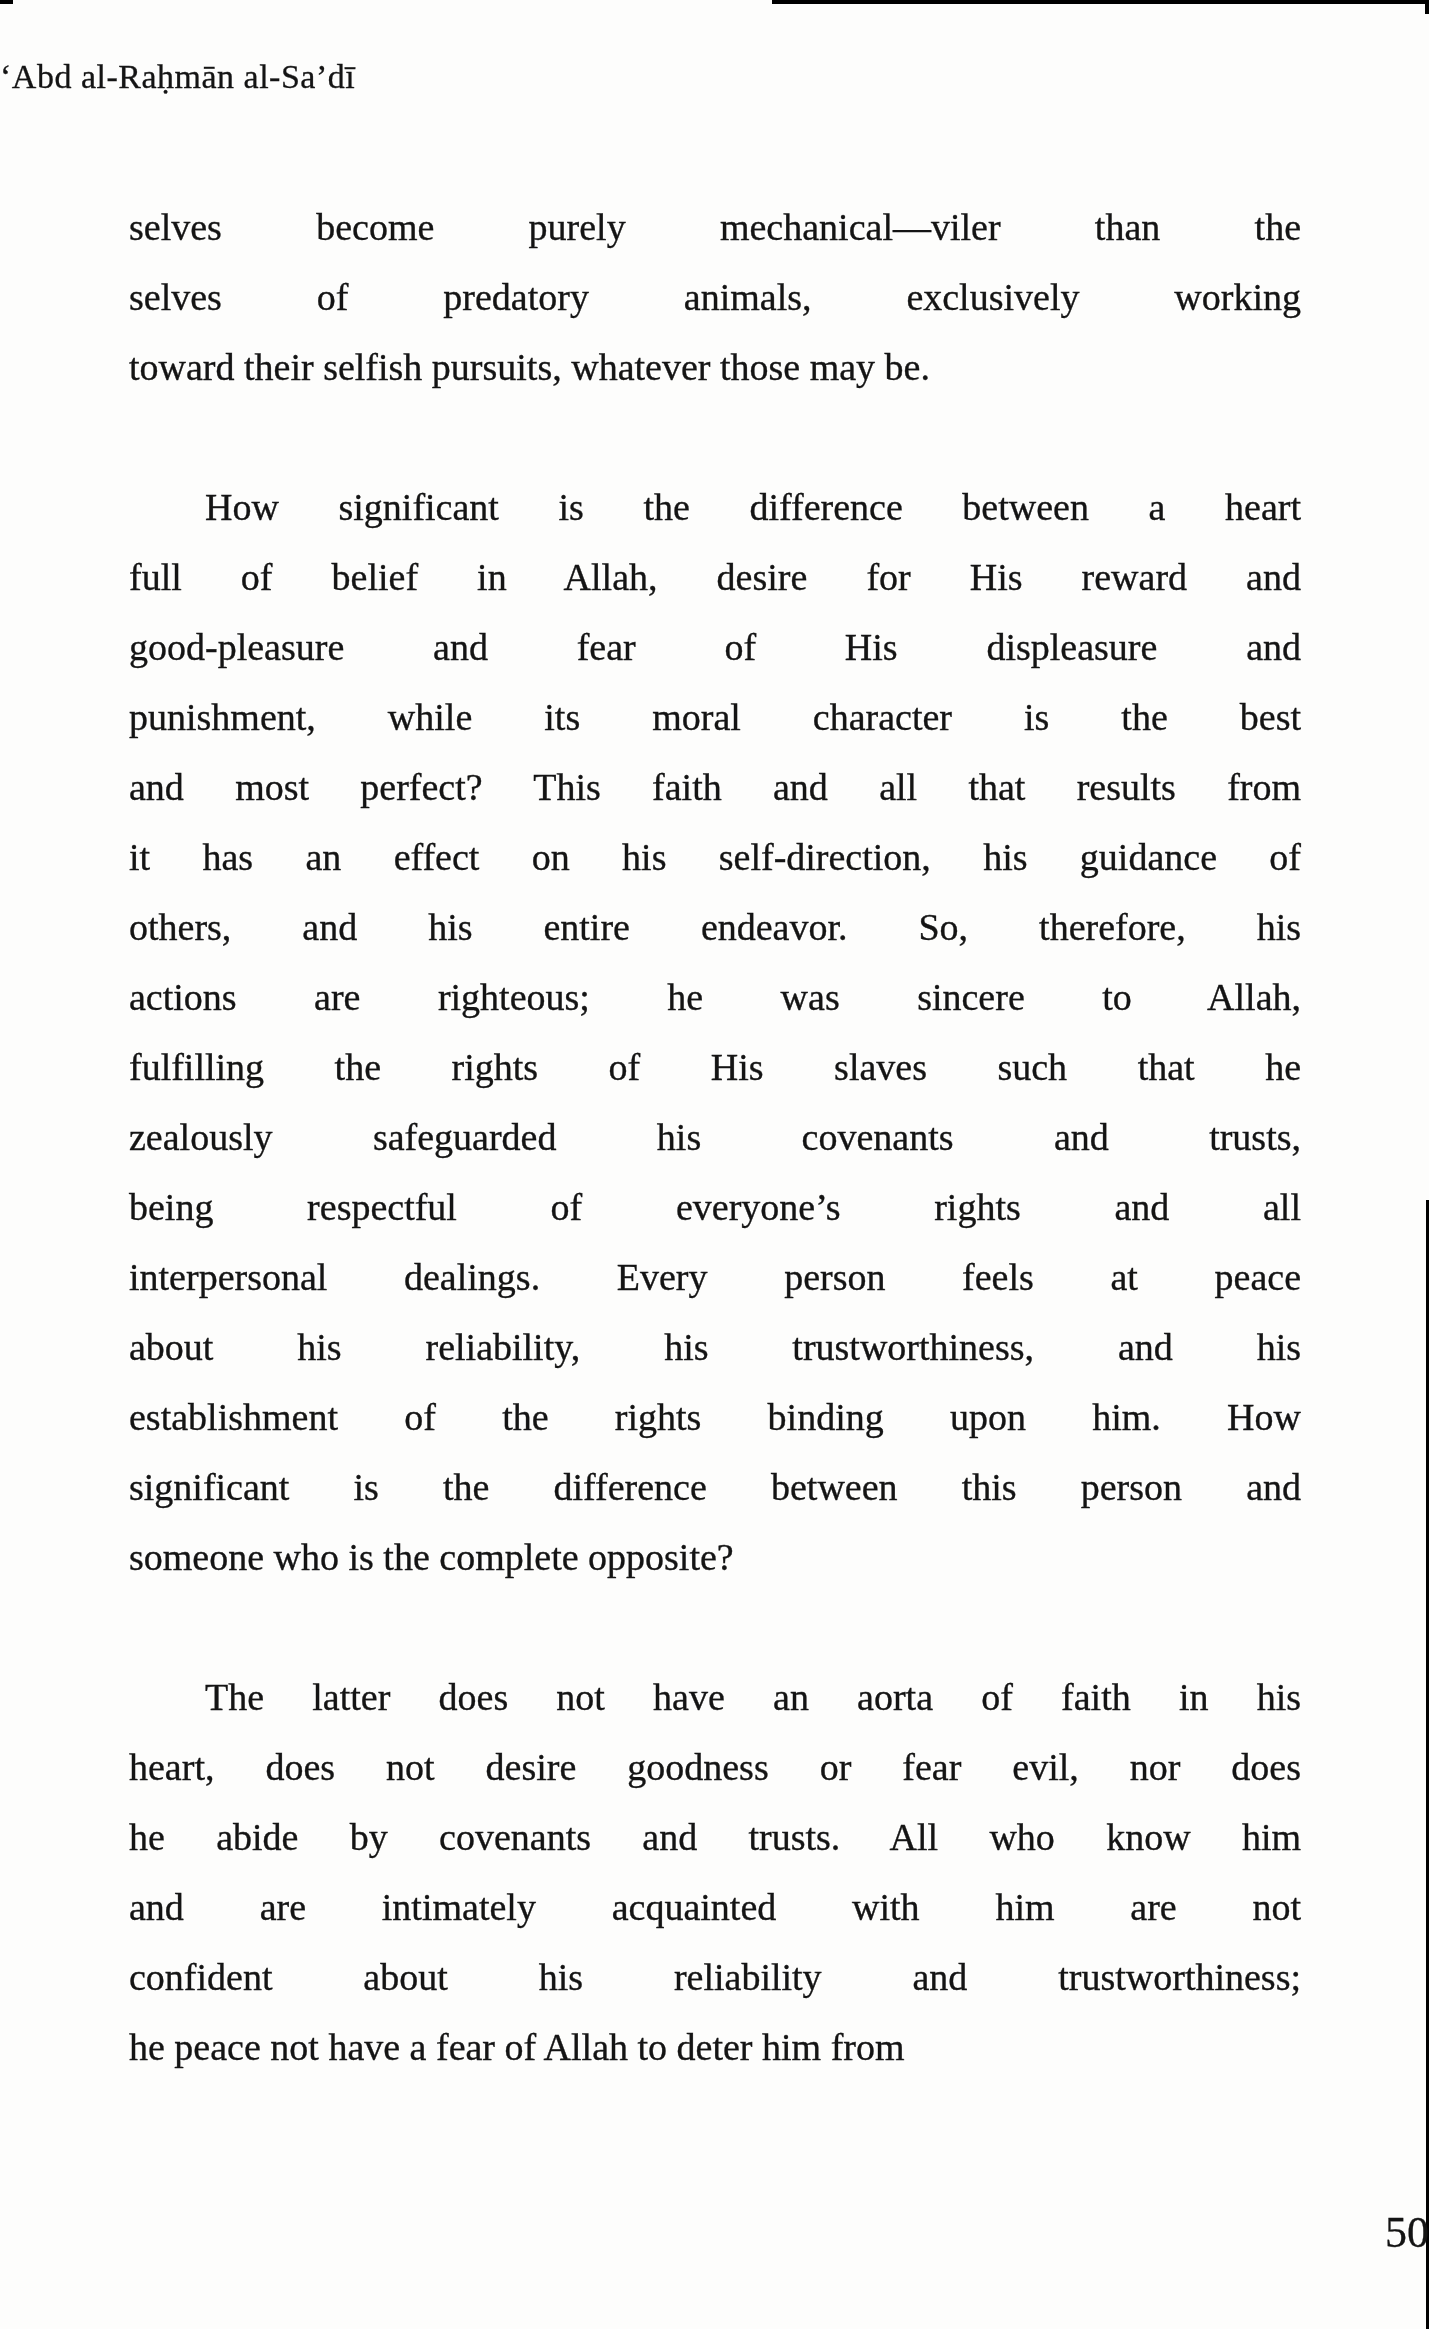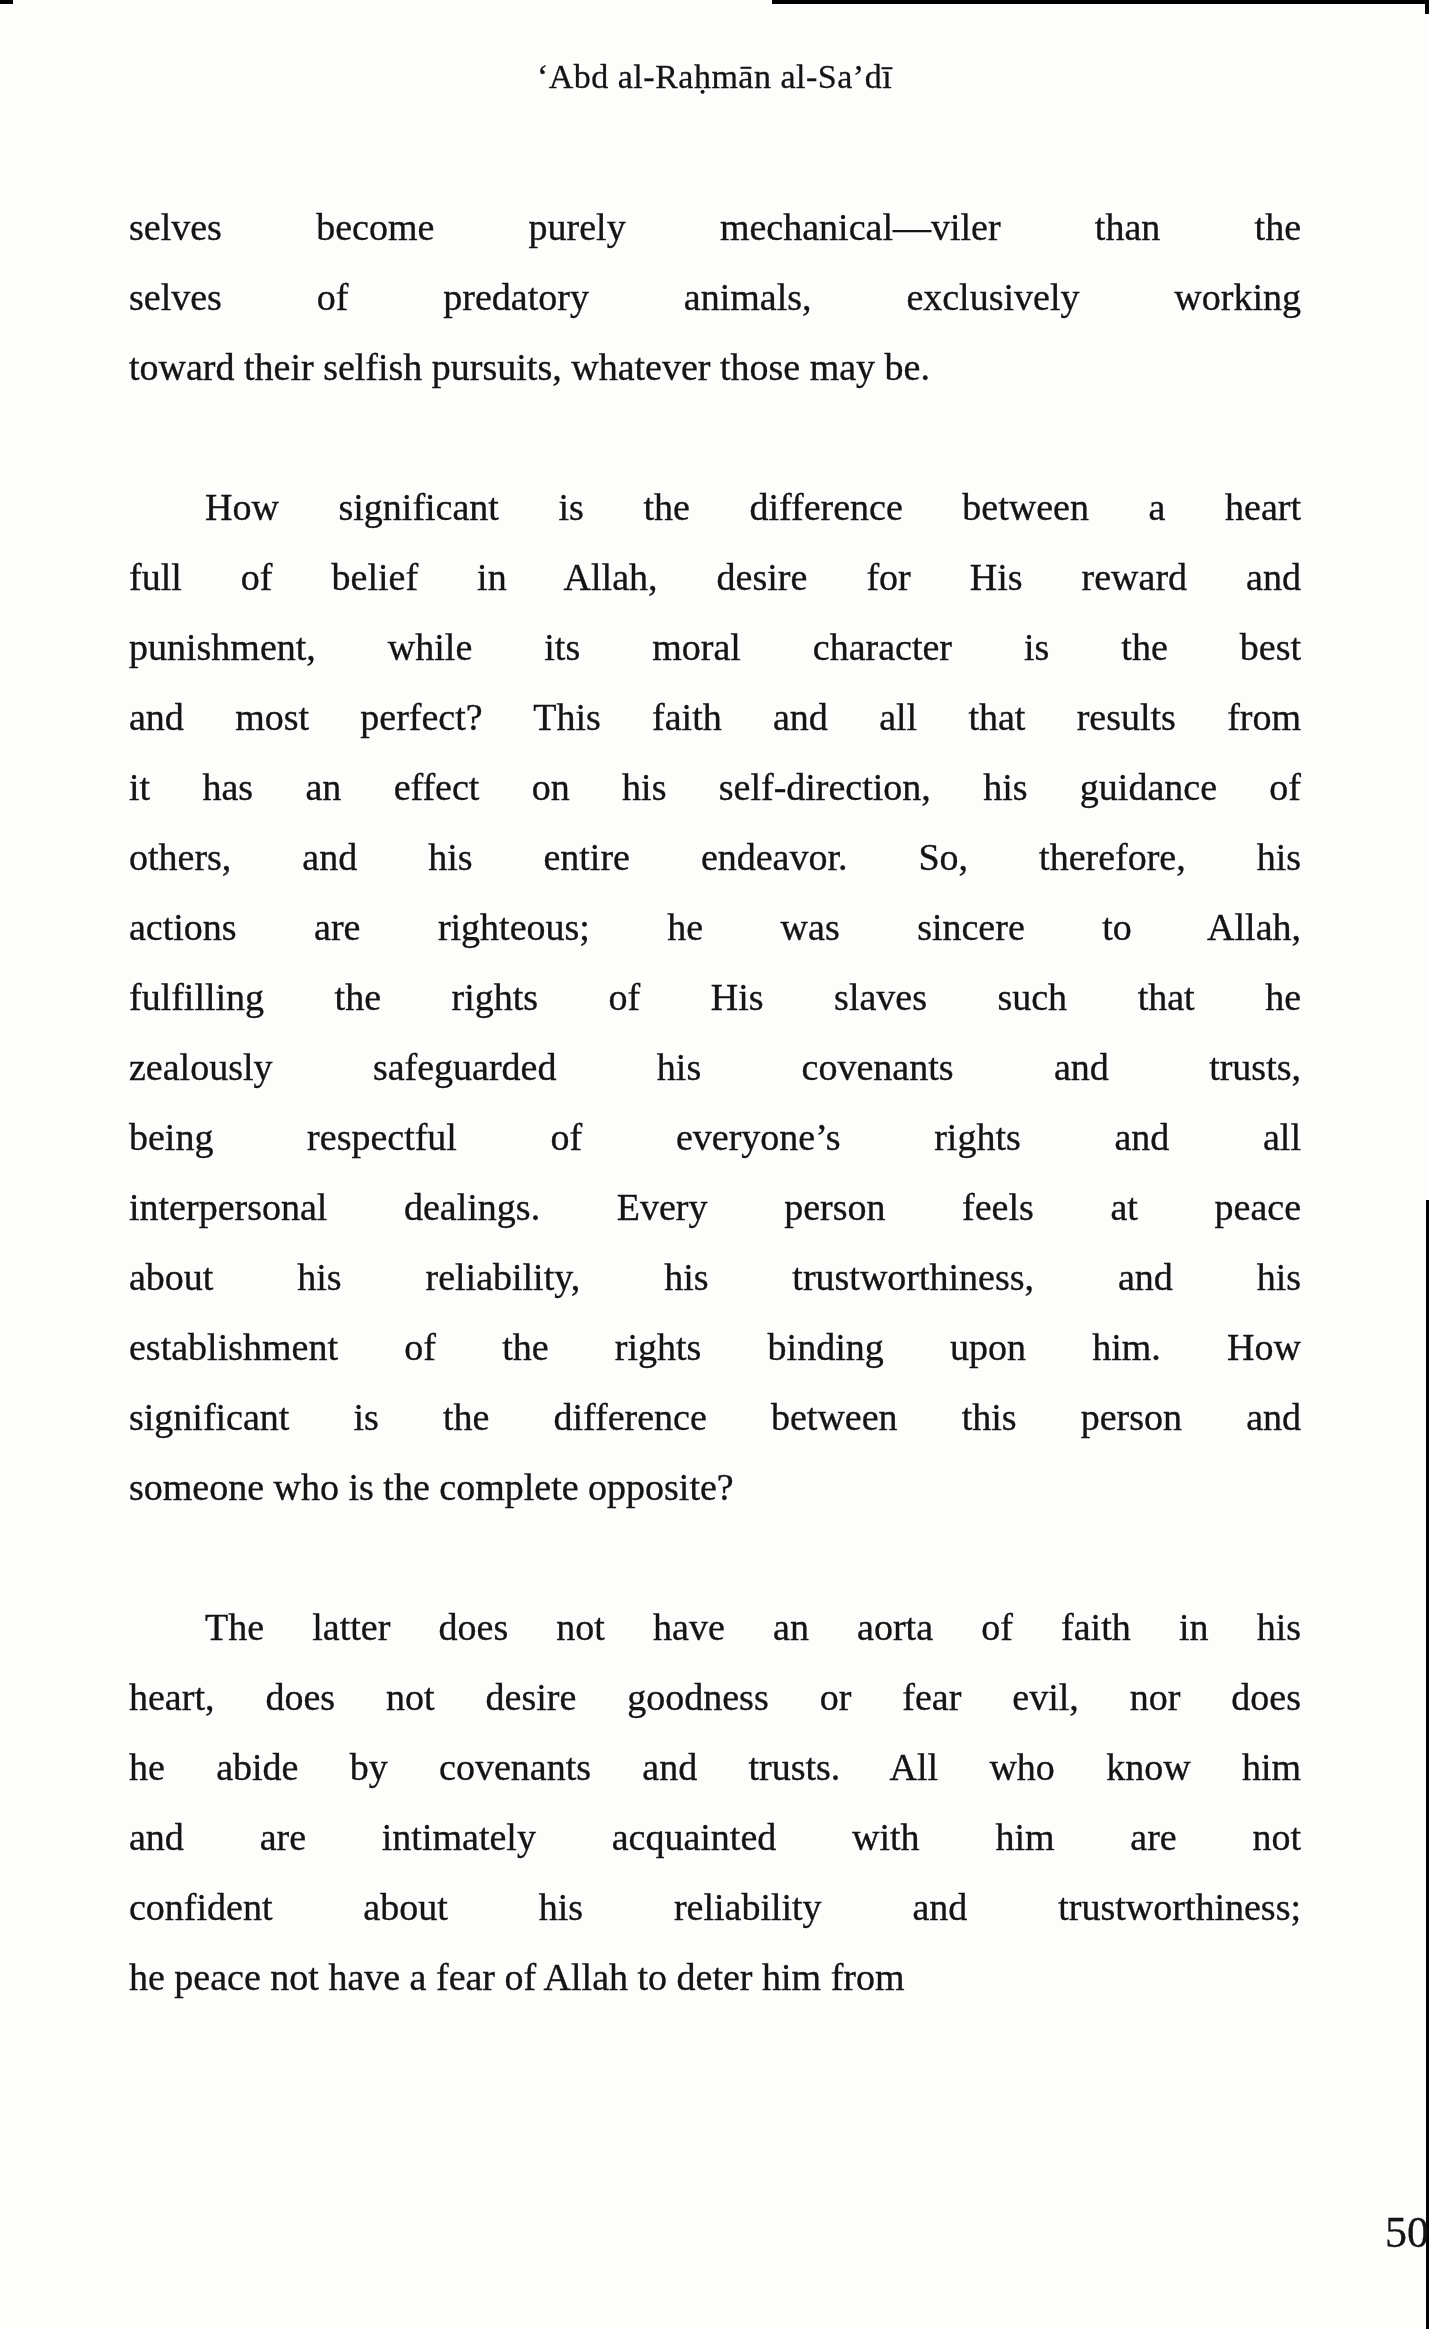--- a/index.html
+++ b/index.html
@@ -19,21 +19,20 @@
   .top-line       { top: 0; left: 772px; right: 0; height: 4px; }
   .corner-tick    { top: 0; right: 0; width: 4px; height: 14px; }
   .topleft-dash   { top: 0; left: 0; width: 13px; height: 4px; }
   .right-rule     { top: 1200px; bottom: 0; left: 1426px; width: 3px; }
 
   .running-header {
     position: absolute;
     top: 58px;
     left: 0;
     width: 100%;
-    text-align: center;
     font-size: 34px;
     letter-spacing: 0.5px;
     -webkit-text-stroke: 0.3px #141414;
   }
 
   .body-text {
     position: absolute;
     top: 192px;
     left: 129px;
     width: 1172px;
@@ -80,20 +79,21 @@
 
   <div class="body-text">
       <div class="paragraph">
         <div class="line">selves become purely mechanical—viler than the</div>
         <div class="line">selves of predatory animals, exclusively working</div>
         <div class="line last">toward their selfish pursuits, whatever those may be.</div>
       </div>
       <div class="paragraph">
         <div class="line indent">How significant is the difference between a heart</div>
         <div class="line">full of belief in Allah, desire for His reward and</div>
+        <div class="line">good-pleasure and fear of His displeasure and</div>
         <div class="line">punishment, while its moral character is the best</div>
         <div class="line">and most perfect? This faith and all that results from</div>
         <div class="line">it has an effect on his self-direction, his guidance of</div>
         <div class="line">others, and his entire endeavor. So, therefore, his</div>
         <div class="line">actions are righteous; he was sincere to Allah,</div>
         <div class="line">fulfilling the rights of His slaves such that he</div>
         <div class="line">zealously safeguarded his covenants and trusts,</div>
         <div class="line">being respectful of everyone’s rights and all</div>
         <div class="line">interpersonal dealings. Every person feels at peace</div>
         <div class="line">about his reliability, his trustworthiness, and his</div>

